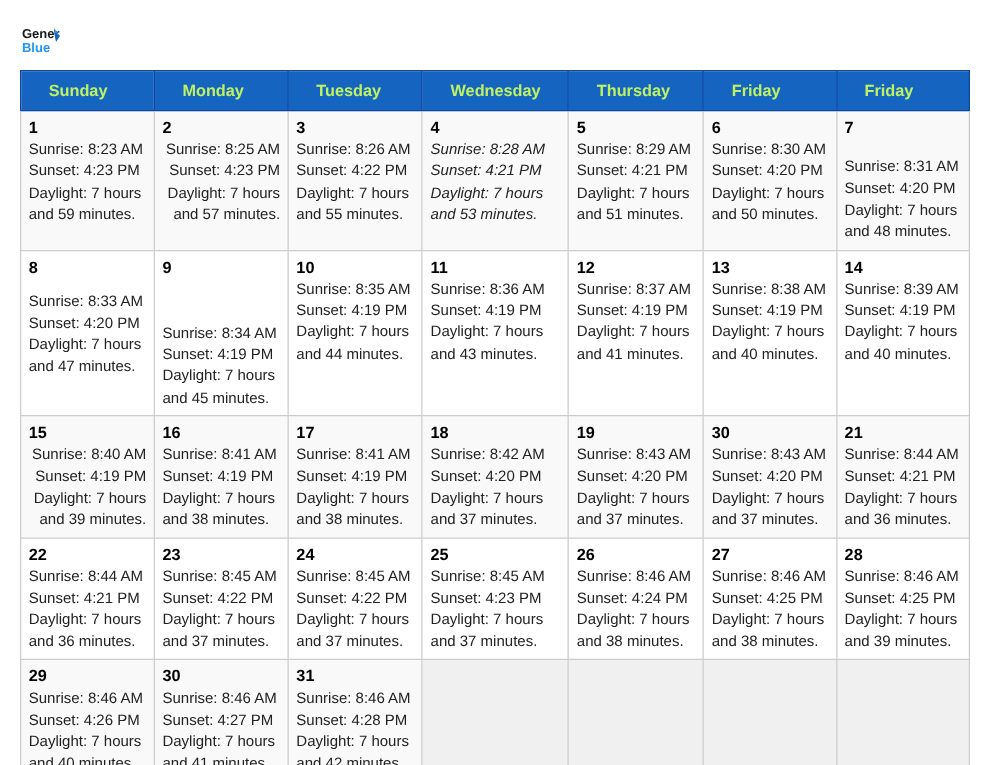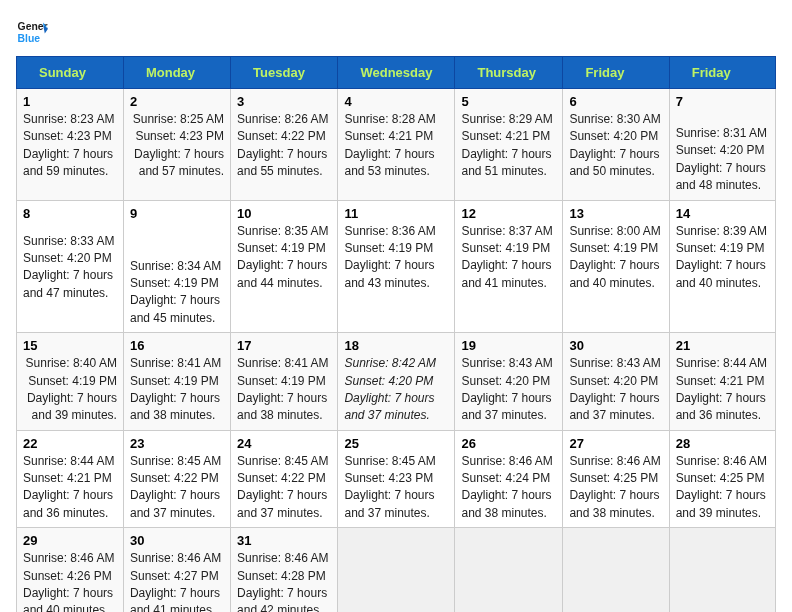--- a/index.html
+++ b/index.html
@@ -129,21 +129,21 @@
         </td>
         <td>
           <span class="day-num">3</span>
           <div class="day-info" style="white-space: pre-line;">Sunrise: 8:26 AM
 Sunset: 4:22 PM
 Daylight: 7 hours
 and 55 minutes.</div>
         </td>
         <td>
           <span class="day-num">4</span>
-          <div class="day-info" style="white-space: pre-line;">Sunrise: 8:28 AM
+          <div class="day-info" style="white-space: pre-line; font-style: italic;">Sunrise: 8:28 AM
 Sunset: 4:21 PM
 Daylight: 7 hours
 and 53 minutes.</div>
         </td>
         <td>
           <span class="day-num">5</span>
           <div class="day-info" style="white-space: pre-line;">Sunrise: 8:29 AM
 Sunset: 4:21 PM
 Daylight: 7 hours
 and 51 minutes.</div>
@@ -194,21 +194,21 @@
         </td>
         <td>
           <span class="day-num">12</span>
           <div class="day-info" style="white-space: pre-line;">Sunrise: 8:37 AM
 Sunset: 4:19 PM
 Daylight: 7 hours
 and 41 minutes.</div>
         </td>
         <td>
           <span class="day-num">13</span>
-          <div class="day-info" style="white-space: pre-line;">Sunrise: 8:00 AM
+          <div class="day-info" style="white-space: pre-line;">Sunrise: 8:38 AM
 Sunset: 4:19 PM
 Daylight: 7 hours
 and 40 minutes.</div>
         </td>
         <td>
           <span class="day-num">14</span>
           <div class="day-info" style="white-space: pre-line;">Sunrise: 8:39 AM
 Sunset: 4:19 PM
 Daylight: 7 hours
 and 40 minutes.</div>
@@ -231,21 +231,21 @@
         </td>
         <td>
           <span class="day-num">17</span>
           <div class="day-info" style="white-space: pre-line;">Sunrise: 8:41 AM
 Sunset: 4:19 PM
 Daylight: 7 hours
 and 38 minutes.</div>
         </td>
         <td>
           <span class="day-num">18</span>
-          <div class="day-info" style="white-space: pre-line; font-style: italic;">Sunrise: 8:42 AM
+          <div class="day-info" style="white-space: pre-line;">Sunrise: 8:42 AM
 Sunset: 4:20 PM
 Daylight: 7 hours
 and 37 minutes.</div>
         </td>
         <td>
           <span class="day-num">19</span>
           <div class="day-info" style="white-space: pre-line;">Sunrise: 8:43 AM
 Sunset: 4:20 PM
 Daylight: 7 hours
 and 37 minutes.</div>

